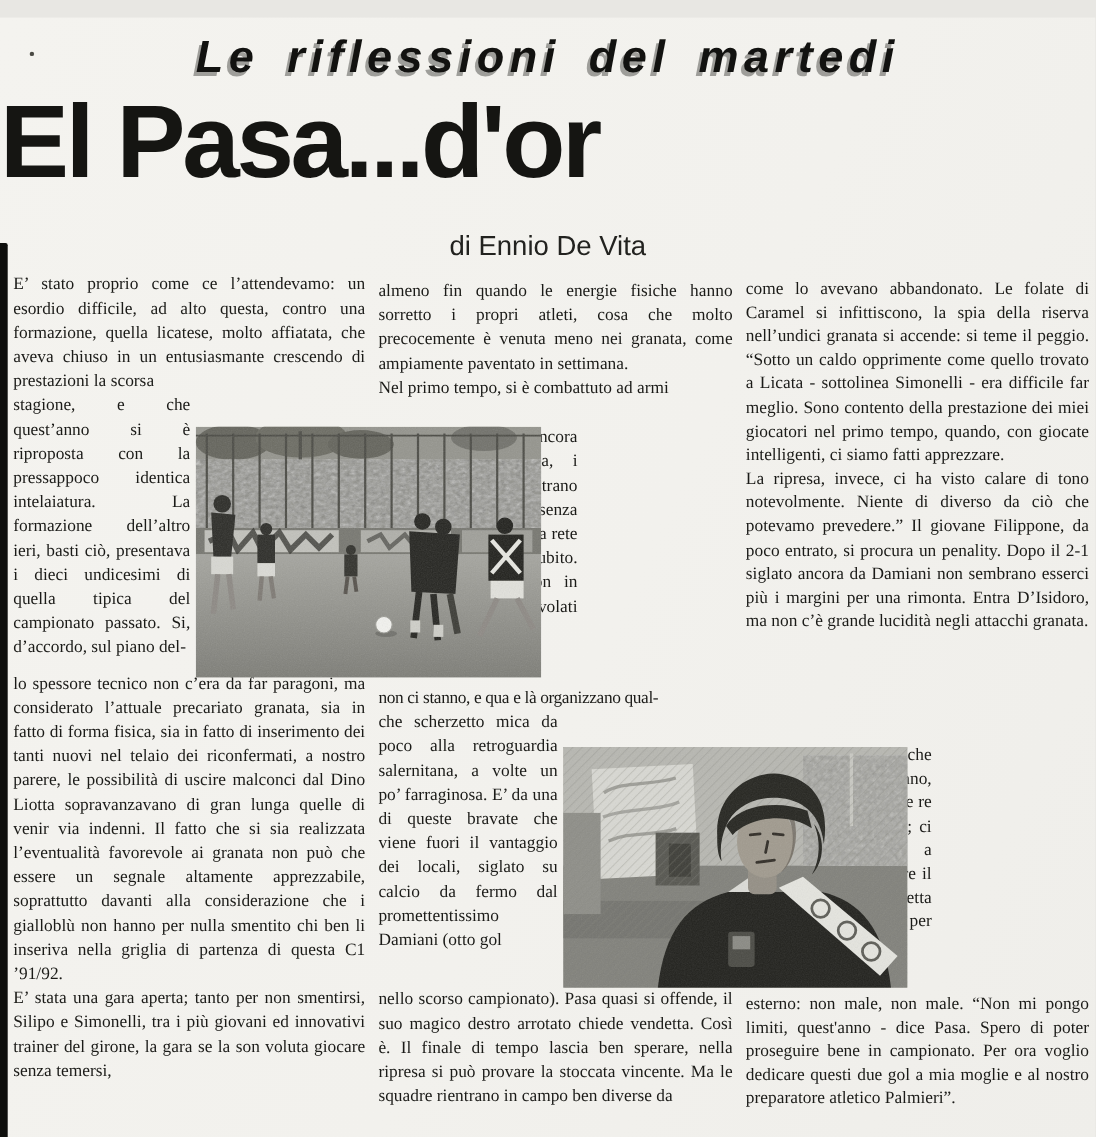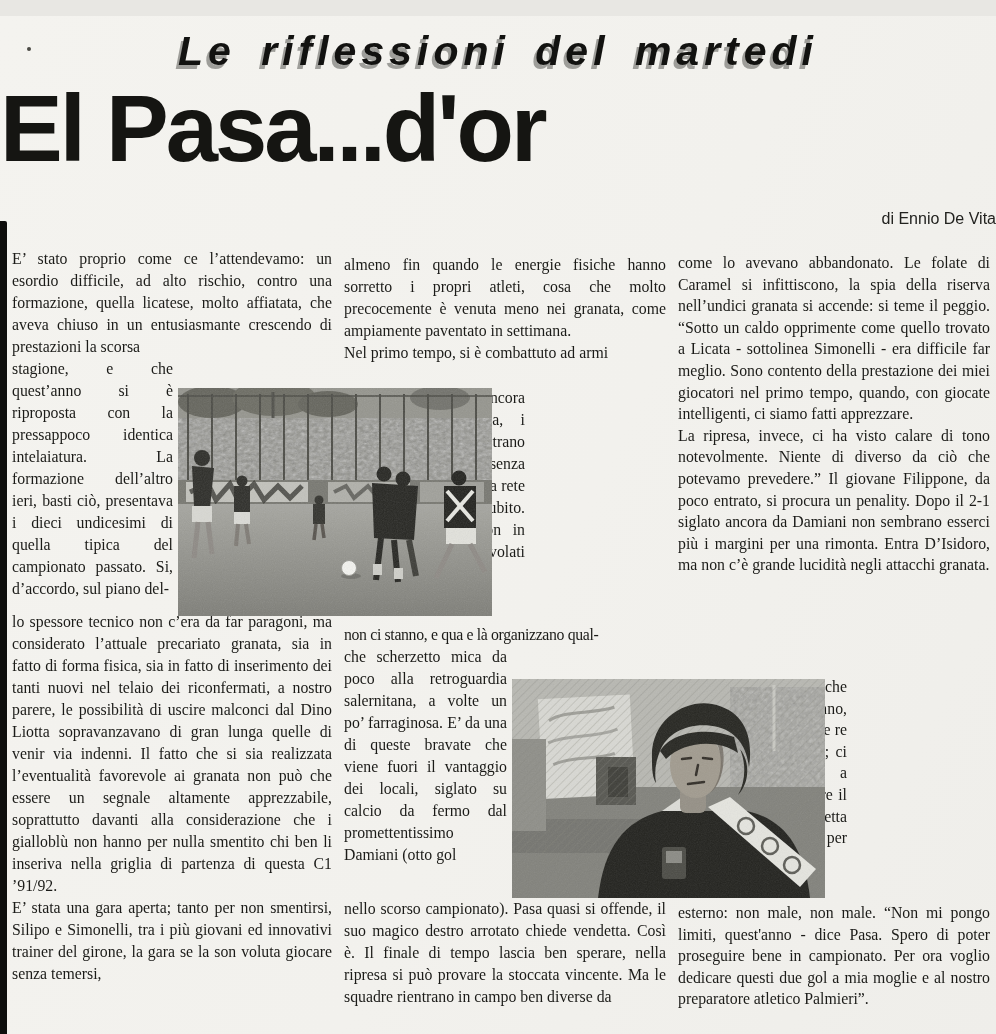--- a/index.html
+++ b/index.html
@@ -15,22 +15,22 @@
     font-family:"Liberation Sans", sans-serif;font-style:italic;font-weight:bold;
     font-size:41px;letter-spacing:5px;word-spacing:9px;color:#121210;
     text-shadow:-3px 4px 0 rgba(55,55,50,0.45);
   }
   .headline{
     position:absolute;top:64px;left:0;width:100%;
     font-family:"Liberation Sans", sans-serif;font-weight:bold;
     font-size:94px;line-height:1.05;letter-spacing:-3px;color:#151512;
   }
   .byline{
-    position:absolute;top:194px;left:0;width:100%;text-align:right;
-    font-family:"Liberation Sans", sans-serif;font-size:16px;color:#22221f;
+    position:absolute;top:194px;left:0;width:100%;text-align:center;
+    font-family:"Liberation Sans", sans-serif;font-size:25px;color:#22221f;
   }
   
   .col{position:absolute;text-align:justify;font-size:15.8px;overflow:hidden;}
   .col p{margin:0;padding:0;}
   #col1{left:12px;top:232px;width:320px;height:802px;line-height:22px;}
   #col2{left:344px;top:238px;width:322px;height:796px;line-height:22px;}
   #col3{left:678px;top:236px;width:312px;height:798px;line-height:21.6px;}
   .c1-narrow{width:161px;min-height:253px;}
   .c2-top{min-height:133px;}
   .c2-narrow-right{width:181px;margin-left:auto;min-height:237px;}
@@ -53,21 +53,21 @@
 <div id="page">
 
   <div id="scan-edge"></div>
   <div id="ink-dot"></div>
 
   <div class="kicker">Le riflessioni del martedi</div>
   <div class="headline">El Pasa...d'or</div>
   <div class="byline">di Ennio De Vita</div>
 
   <div class="col" id="col1">
-    <p>E’ stato proprio come ce l’attendevamo: un esordio difficile, ad alto rischio, contro una formazione, quella licatese, molto affiatata, che aveva chiuso in un entusiasmante crescendo di prestazioni la scorsa</p>
+    <p>E’ stato proprio come ce l’attendevamo: un esordio difficile, ad alto questa, contro una formazione, quella licatese, molto affiatata, che aveva chiuso in un entusiasmante crescendo di prestazioni la scorsa</p>
     <p class="c1-narrow">stagione, e che quest’anno si è riproposta con la pressappoco identica intelaiatura. La formazione dell’altro ieri, basti ciò, presentava i dieci undicesimi di quella tipica del campionato passato. Si, d’accordo, sul piano del-</p>
     <p>lo spessore tecnico non c’era da far paragoni, ma considerato l’attuale precariato granata, sia in fatto di forma fisica, sia in fatto di inserimento dei tanti nuovi nel telaio dei riconfermati, a nostro parere, le possibilità di uscire malconci dal Dino Liotta sopravanzavano di gran lunga quelle di venir via indenni. Il fatto che si sia realizzata l’eventualità favorevole ai granata non può che essere un segnale altamente apprezzabile, soprattutto davanti alla considerazione che i gialloblù non hanno per nulla smentito chi ben li inseriva nella griglia di partenza di questa C1 ’91/92.</p>
     <p>E’ stata una gara aperta; tanto per non smentirsi, Silipo e Simonelli, tra i più giovani ed innovativi trainer del girone, la gara se la son voluta giocare senza temersi,</p>
   </div>
 
   <div class="col" id="col2">
     <div class="c2-top">
       <p>almeno fin quando le energie fisiche hanno sorretto i propri atleti, cosa che molto precocemente è venuta meno nei granata, come ampiamente paventato in settimana.</p>
       <p>Nel primo tempo, si è combattuto ad armi</p>
     </div>

